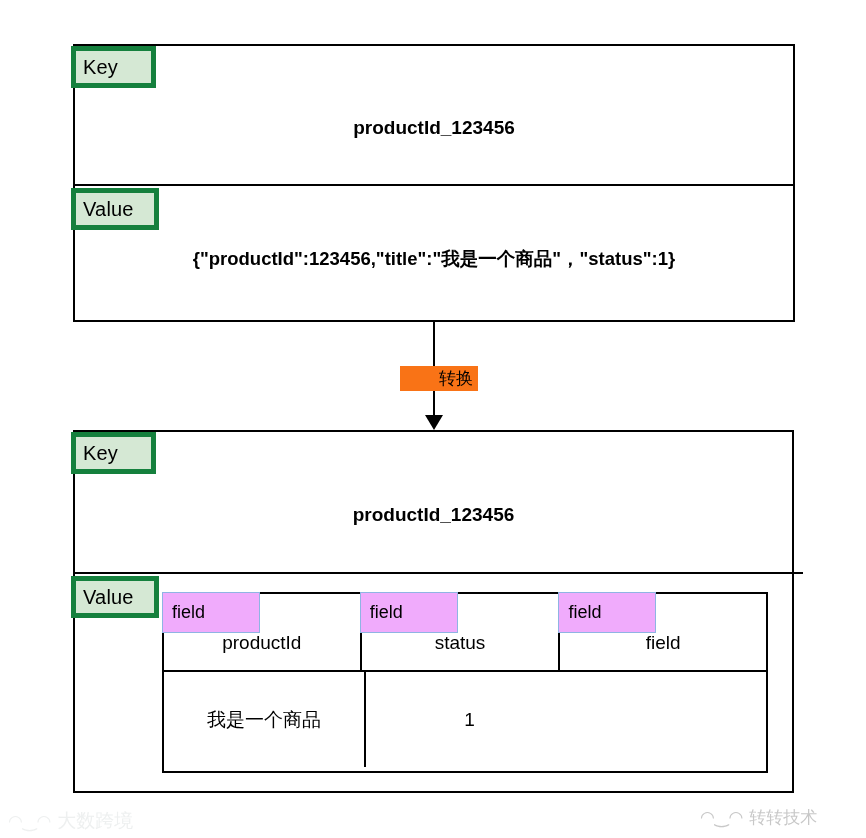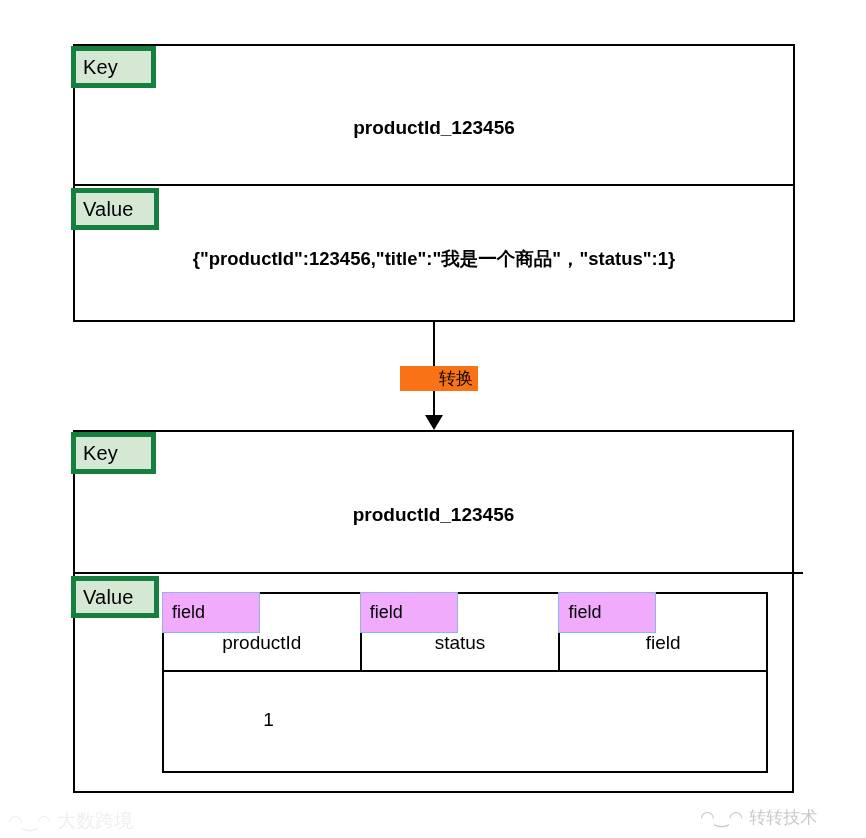--- a/index.html
+++ b/index.html
@@ -231,20 +231,23 @@
       </div>
       <div class="ft-cell c2">
         <div class="field-badge">
           <span>field</span>
         </div>
         <span class="cell-label">field</span>
       </div>
     </div>
 
     <div class="ft-row data-row">
+      <div class="ft-cell c1">
+        <span>我是一个商品</span>
+      </div>
       <div class="ft-cell c2">
         <span>1</span>
       </div>
     </div>
 
   </div>
 
   <div class="watermark left">
     <span class="wm-glyph">◠‿◠</span>
     <span>大数跨境</span>

